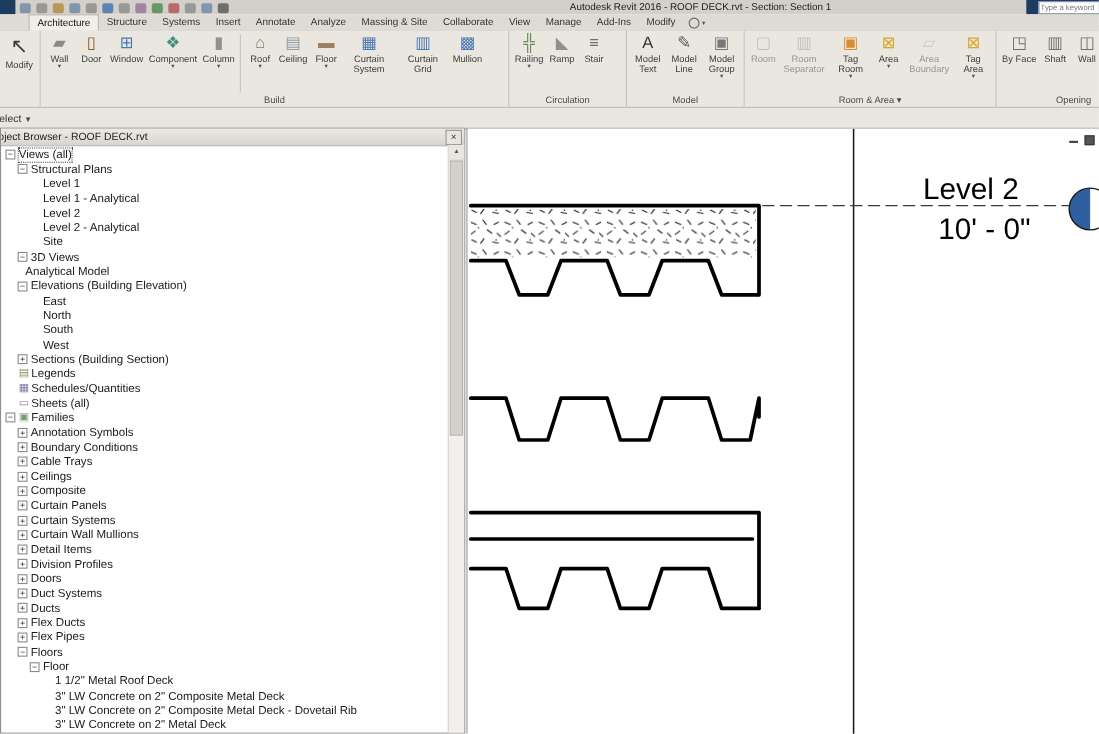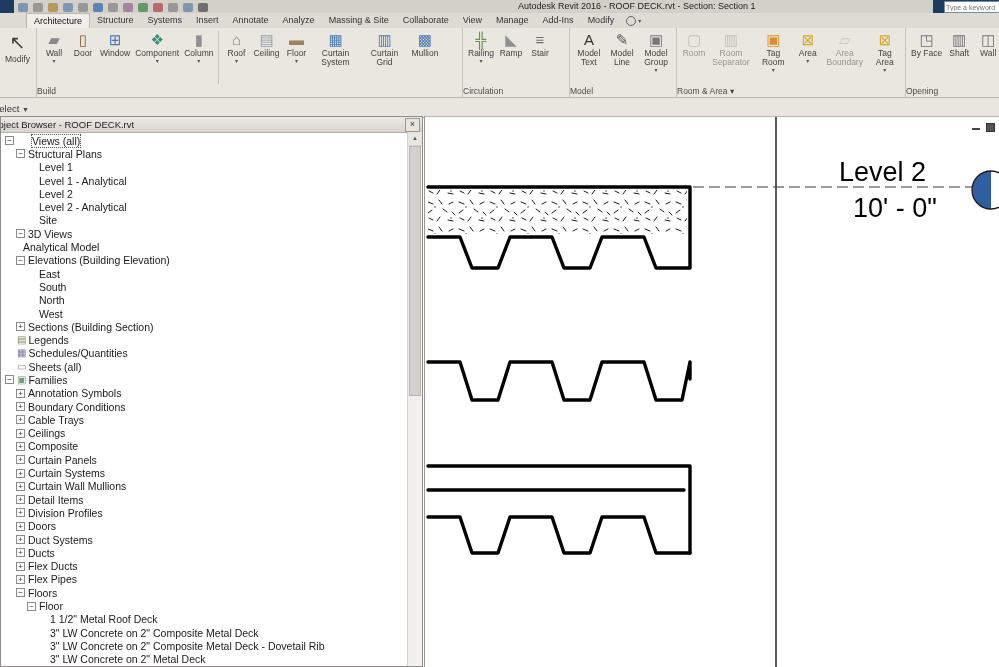--- a/index.html
+++ b/index.html
@@ -24,21 +24,21 @@
   .tab.active{background:#f0eee9;border:1px solid #b9b6af;border-bottom:none;color:#111;}
   .ribtoggle{display:flex;align-items:center;gap:2px;padding:0 5px;}
   .circ{width:8px;height:8px;border:1px solid #666;border-radius:50%;}
   .carr{font-size:6px;color:#555;}
 
   
   .ribbon{position:absolute;left:0;top:28px;width:999px;height:69px;background:#eae7e1;
           display:flex;overflow:hidden;}
   .panel{display:flex;flex-direction:column;border-right:1px solid #c6c3bc;flex:none;}
   .btnrow{flex:1;display:flex;align-items:flex-start;padding:2px 3px 0 3px;gap:1px;}
-  .plabel{height:12px;font-size:8.5px;color:#4a4a45;text-align:left;line-height:12px;white-space:nowrap;}
+  .plabel{height:12px;font-size:8.5px;color:#4a4a45;text-align:center;line-height:12px;white-space:nowrap;}
   .tbtn{display:flex;flex-direction:column;align-items:center;min-width:24px;padding:1px 2px;cursor:default;}
   .tbicon{font-size:15px;line-height:18px;height:18px;}
   .tlabel{display:block;font-size:8.5px;line-height:9px;color:#3f3f3a;text-align:center;max-width:44px;}
   .tarrow{font-size:6px;line-height:6px;color:#555;}
   .tbtn.disabled{opacity:.5;}
   .vsep{width:1px;background:#c6c3bc;align-self:stretch;margin:1px 2px;}
   .modifypanel{width:36px;}
   .modifypanel .tbicon{font-size:19px;height:24px;line-height:24px;}
 
   
@@ -55,21 +55,21 @@
   .btitle{margin-left:-12px;white-space:nowrap;}
   .bclose{position:absolute;right:2px;top:1px;width:13px;height:12px;border:1px solid #9a978f;
           background:#e8e5df;font-size:9px;line-height:11px;text-align:center;color:#333;}
   .tree{position:absolute;left:0;top:15px;right:14px;bottom:0;overflow:hidden;padding-top:2px;}
   .titem{height:13.3px;display:flex;align-items:center;white-space:nowrap;}
   .texp{width:9px;height:9px;box-sizing:border-box;border:1px solid #8a8a8a;background:#fff;
         font-size:8px;line-height:7px;text-align:center;margin-right:3px;flex:none;color:#333;}
   .tspacer{width:12px;flex:none;}
   .ticon{font-size:10px;line-height:10px;margin-right:2px;flex:none;}
   .tlab{font-size:10.5px;color:#1a1a1a;}
-  .tlab.sel{outline:1px dotted #555;margin-left:15px;}
+  .tlab.sel{outline:1px dotted #555;}
   .vscroll{position:absolute;top:15px;right:0;bottom:0;width:14px;background:#f1f0ee;border-left:1px solid #d5d3ce;}
   .sbtn{height:13px;font-size:6px;color:#555;text-align:center;line-height:13px;background:#e8e6e1;border-bottom:1px solid #d5d3ce;}
   .sthumb{position:absolute;top:14px;left:1px;width:12px;height:250px;background:#d3d1cc;border:1px solid #b8b6b1;box-sizing:border-box;}
 
   
   .canvas{position:absolute;left:424px;top:116px;width:575px;height:551px;background:#fff;
           border-left:1px solid #9a9894;border-top:1px solid #b5b3ae;box-sizing:border-box;}
   .viewctrl{position:absolute;top:6px;right:4px;display:flex;gap:6px;z-index:2;}
   .vmin{width:8px;height:2px;background:#444;margin-top:5px;}
   .vmax{width:7px;height:7px;background:#555;border:1px solid #333;}
@@ -325,25 +325,25 @@
       <div class="titem" style="padding-left: 15px;">
         <span class="texp">−</span>
         <span class="tlab">Elevations (Building Elevation)</span>
       </div>
       <div class="titem" style="padding-left: 26px;">
         <span class="tspacer"></span>
         <span class="tlab">East</span>
       </div>
       <div class="titem" style="padding-left: 26px;">
         <span class="tspacer"></span>
+        <span class="tlab">North</span>
+      </div>
+      <div class="titem" style="padding-left: 26px;">
+        <span class="tspacer"></span>
         <span class="tlab">South</span>
-      </div>
-      <div class="titem" style="padding-left: 26px;">
-        <span class="tspacer"></span>
-        <span class="tlab">North</span>
       </div>
       <div class="titem" style="padding-left: 26px;">
         <span class="tspacer"></span>
         <span class="tlab">West</span>
       </div>
       <div class="titem" style="padding-left: 15px;">
         <span class="texp">+</span>
         <span class="tlab">Sections (Building Section)</span>
       </div>
       <div class="titem" style="padding-left: 4px;">

